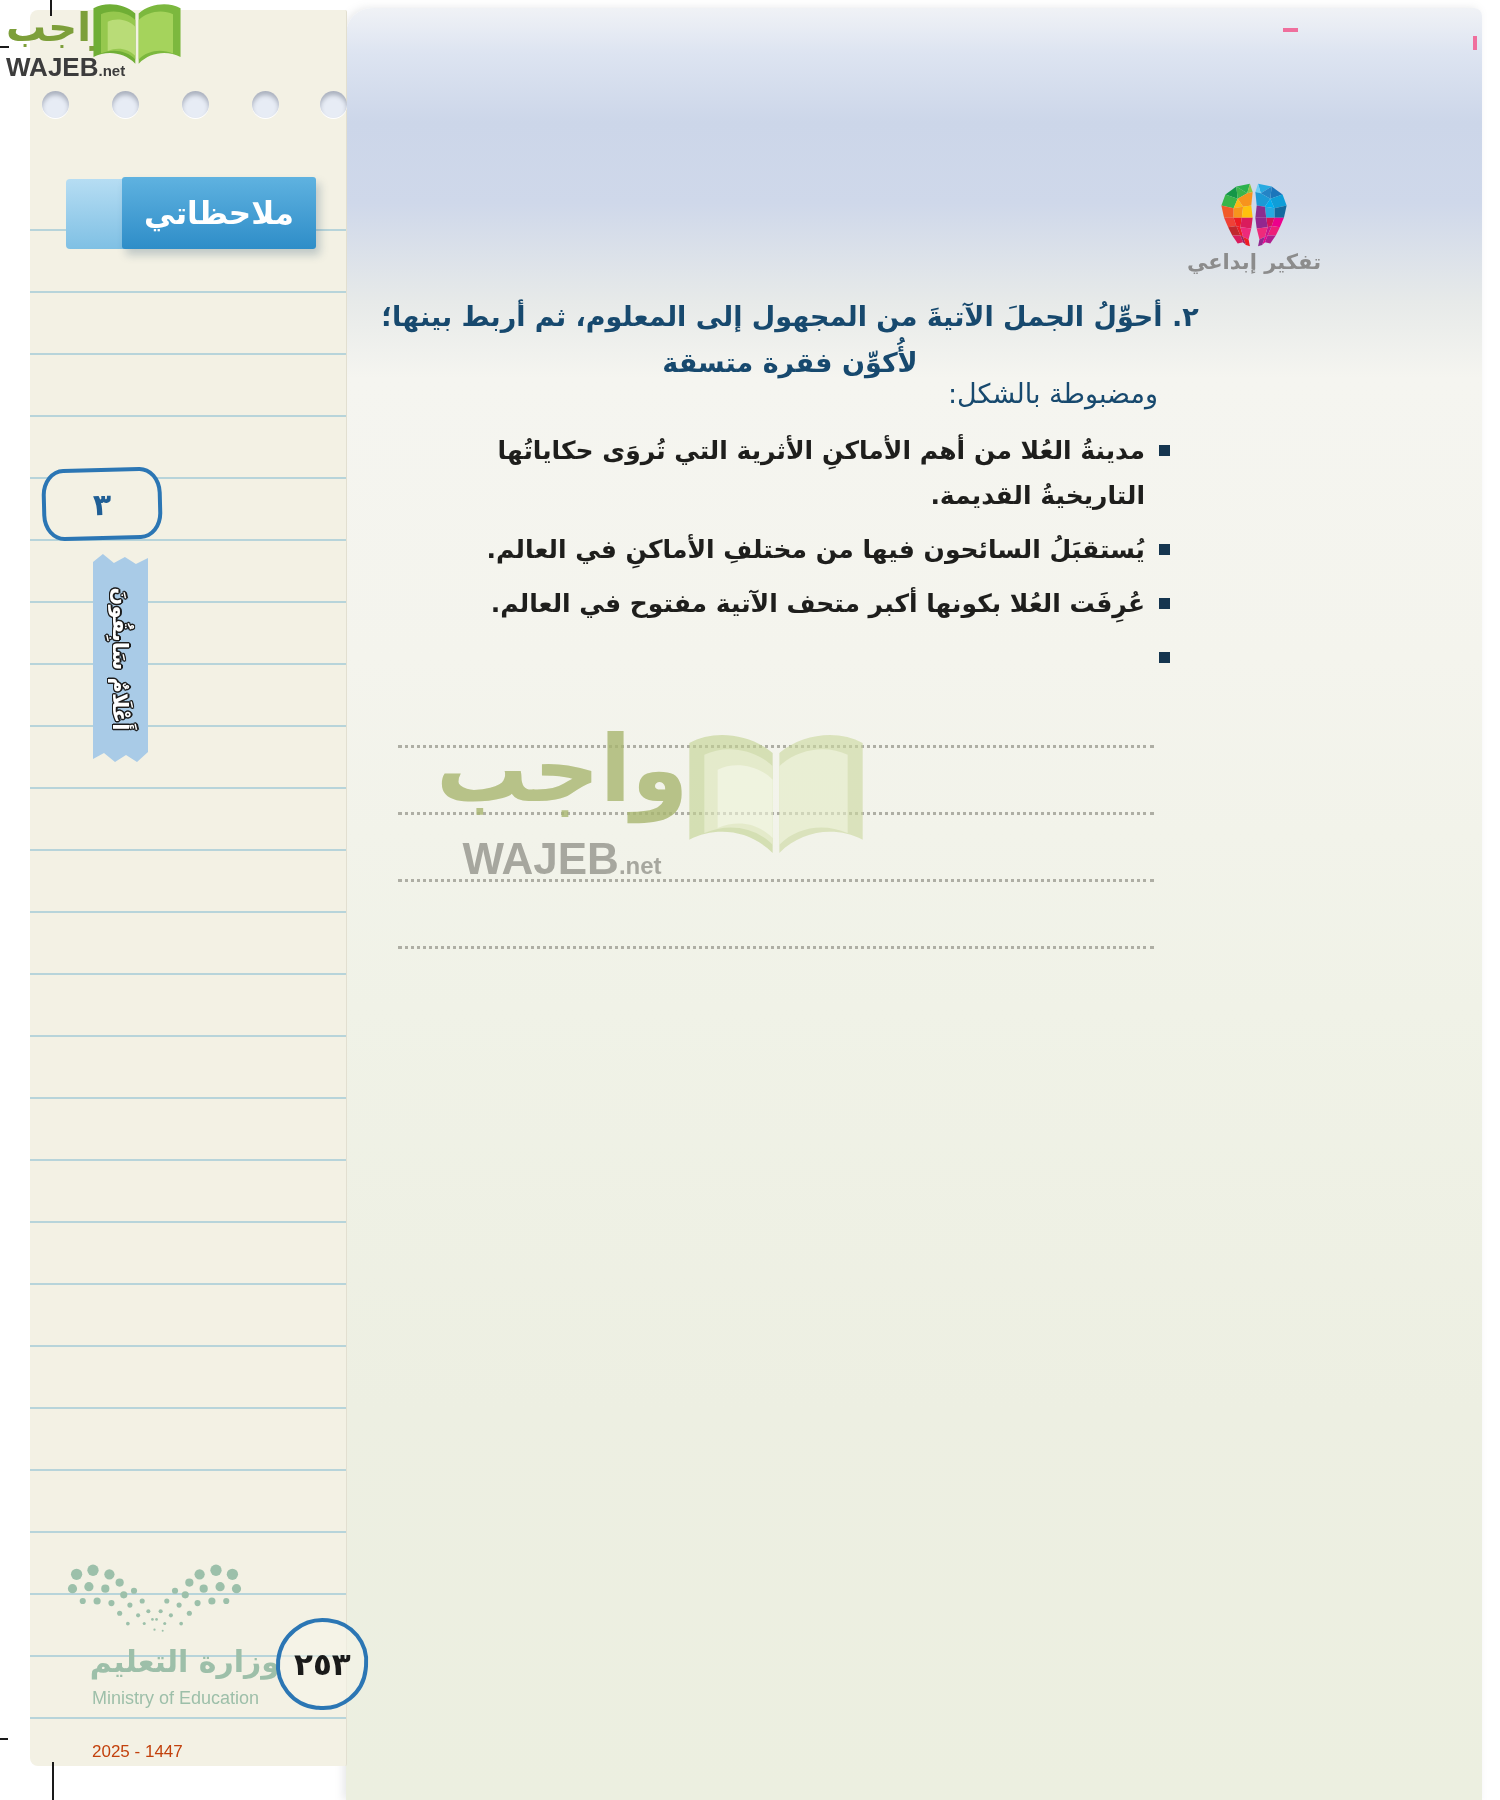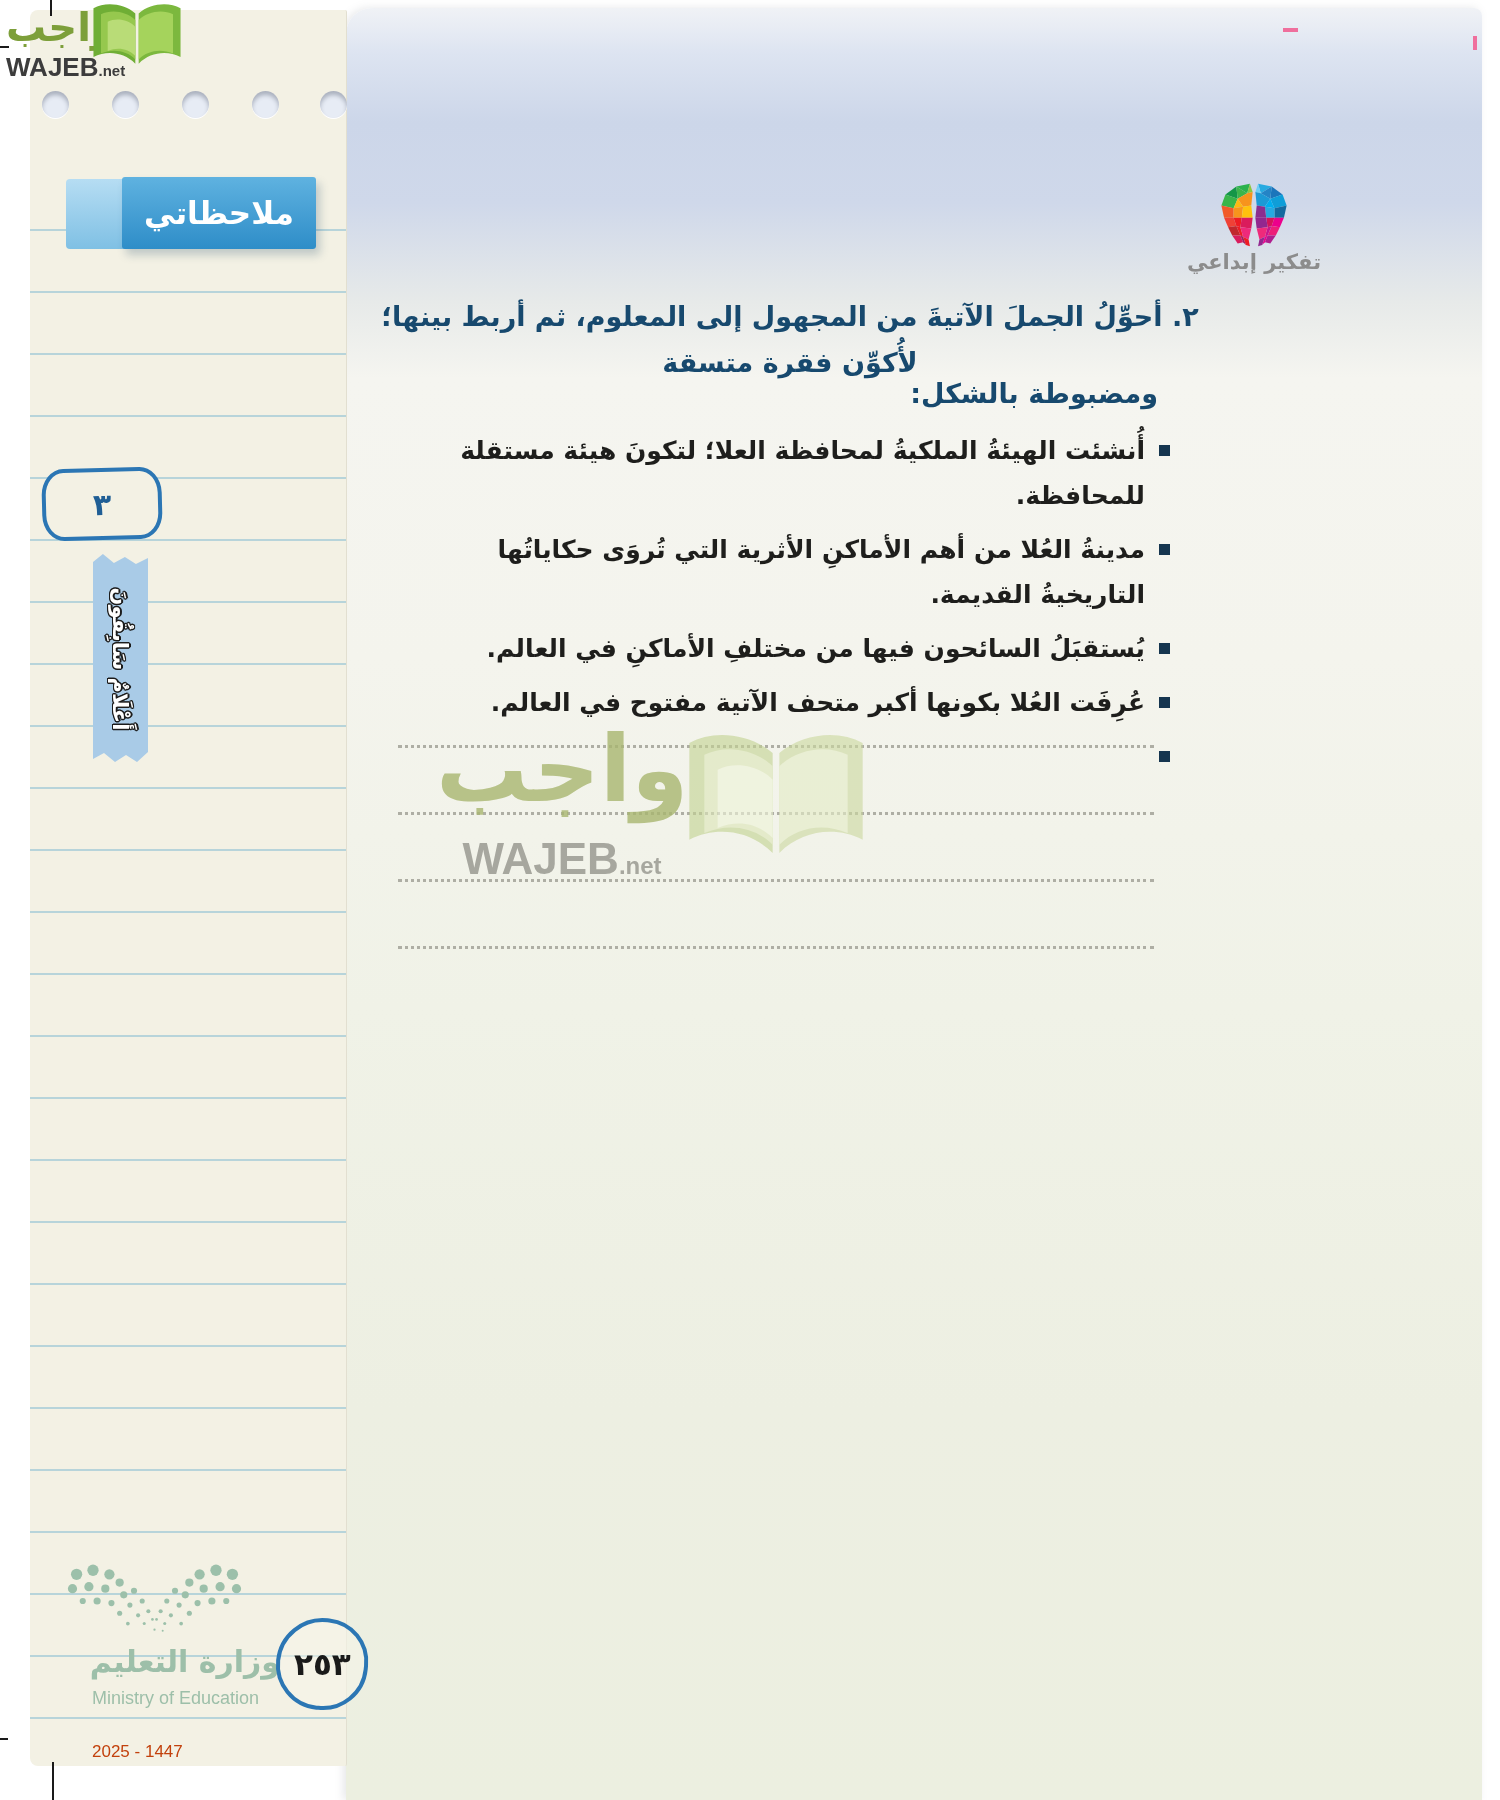--- a/index.html
+++ b/index.html
@@ -65,21 +65,21 @@
     font-family:"Liberation Sans",sans-serif;}
   .hdr-latin .big{font-size:26px;}
   .hdr-latin .small{font-size:15px;}
 
   
   .badge-label{left:1174px;top:250px;width:160px;text-align:center;
     color:#8c8c8c;font-size:21px;font-weight:bold;direction:rtl;}
   .q-line1{left:380px;top:294px;width:820px;direction:rtl;text-align:center;
     color:#17496e;font-size:27px;font-weight:bold;line-height:46px;}
   .q-line2{left:380px;top:378px;width:778px;direction:rtl;text-align:right;
-    color:#17496e;font-size:27px;font-weight:bold;}
+    color:#17496e;font-size:27px;font-weight:normal;}
   .bullets{left:400px;top:428px;width:770px;direction:rtl;}
   .b-row{display:flex;flex-direction:row;align-items:flex-start;margin-bottom:9px;}
   .b-marker{width:11px;height:11px;background:#15354f;margin-top:17px;margin-left:14px;flex:0 0 auto;}
   .b-text{color:#1e1e1c;font-size:25px;font-weight:bold;line-height:45px;text-align:right;}
   .dotline{left:398px;width:756px;border-top:3.5px dotted #aeaea4;height:0;}
 
   
   .wm-ar{left:436px;top:716px;width:250px;text-align:center;color:#a9b670;
     font-size:92px;font-weight:bold;opacity:.8;}
   .wm-latin{left:442px;top:834px;width:240px;text-align:center;color:#a3a39b;
@@ -227,24 +227,20 @@
   </g>
 </svg>
 <div class="abs badge-label">تفكير إبداعي</div>
 
 <div class="abs q-line1">٢. أحوِّلُ الجملَ الآتيةَ من المجهول إلى المعلوم، ثم أربط بينها؛ لأُكوِّن فقرة متسقة</div>
 <div class="abs q-line2">ومضبوطة بالشكل:</div>
 
 <div class="abs bullets">
   <div class="b-row">
     <span class="b-marker"></span>
-    <span class="b-text">أُنشئت الهيئةُ الملكيةُ لمحافظة العلا؛ لتكونَ هيئة مستقلة للمحافظة.</span>
-  </div>
-  <div class="b-row">
-    <span class="b-marker"></span>
     <span class="b-text">مدينةُ العُلا من أهم الأماكنِ الأثرية التي تُروَى حكاياتُها التاريخيةُ القديمة.</span>
   </div>
   <div class="b-row">
     <span class="b-marker"></span>
     <span class="b-text">يُستقبَلُ السائحون فيها من مختلفِ الأماكنِ في العالم.</span>
   </div>
   <div class="b-row">
     <span class="b-marker"></span>
     <span class="b-text">عُرِفَت العُلا بكونها أكبر متحف الآتية مفتوح في العالم.</span>
   </div>

